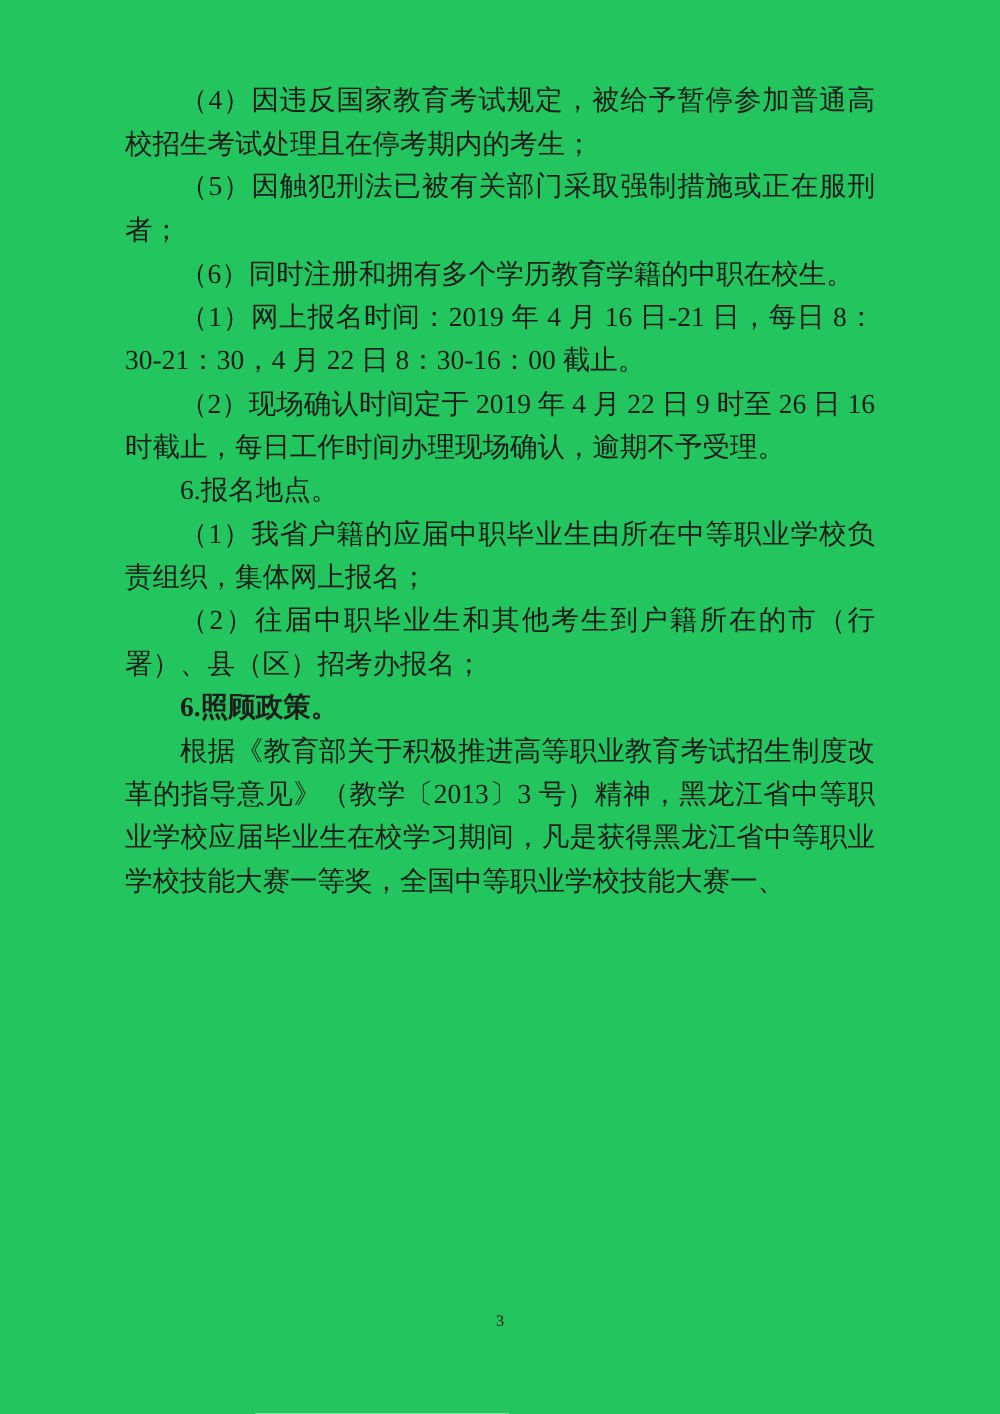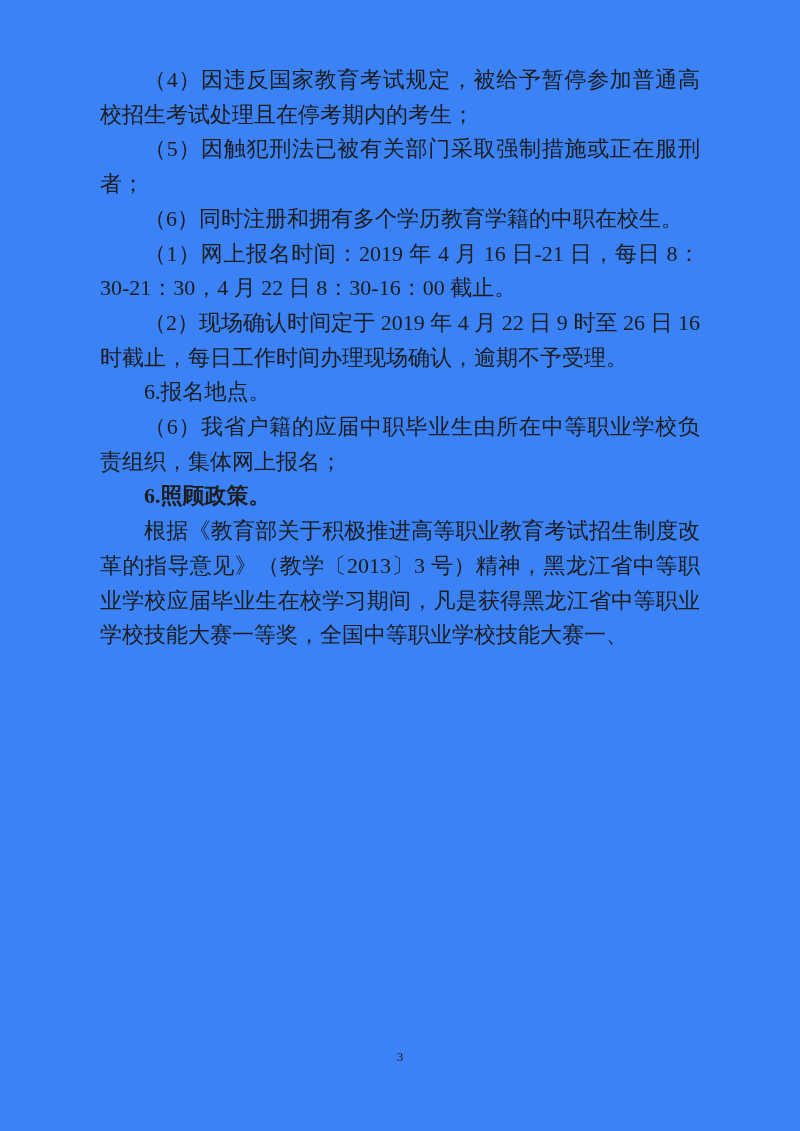--- a/index.html
+++ b/index.html
@@ -4,21 +4,21 @@
 <style>
   html, body {
     margin: 0;
     padding: 0;
     background: #ffffff;
   }
   .page {
     position: relative;
     width: 800px;
     height: 1131px;
-    background: #3b82f6;
+    background: #22c55e;
     overflow: hidden;
     font-family: "Liberation Serif", "DejaVu Serif", serif;
     color: #1c1c1c;
   }
   .body-text {
     position: absolute;
     left: 100px;
     top: 63px;
     width: 600px;
     font-size: 22px;
@@ -47,18 +47,19 @@
 <body>
 
 <div class="page">
   <div class="body-text">
     <p>（4）因违反国家教育考试规定，被给予暂停参加普通高校招生考试处理且在停考期内的考生；</p>
     <p>（5）因触犯刑法已被有关部门采取强制措施或正在服刑者；</p>
     <p>（6）同时注册和拥有多个学历教育学籍的中职在校生。</p>
     <p>（1）网上报名时间：2019 年 4 月 16 日-21 日，每日 8：30-21：30，4 月 22 日 8：30-16：00 截止。</p>
     <p>（2）现场确认时间定于 2019 年 4 月 22 日 9 时至 26 日 16 时截止，每日工作时间办理现场确认，逾期不予受理。</p>
     <p>6.报名地点。</p>
-    <p>（6）我省户籍的应届中职毕业生由所在中等职业学校负责组织，集体网上报名；</p>
+    <p>（1）我省户籍的应届中职毕业生由所在中等职业学校负责组织，集体网上报名；</p>
+    <p>（2）往届中职毕业生和其他考生到户籍所在的市（行署）、县（区）招考办报名；</p>
     <p class="heading-bold">6.照顾政策。</p>
     <p>根据《教育部关于积极推进高等职业教育考试招生制度改革的指导意见》（教学〔2013〕3 号）精神，黑龙江省中等职业学校应届毕业生在校学习期间，凡是获得黑龙江省中等职业学校技能大赛一等奖，全国中等职业学校技能大赛一、</p>
   </div>
   <div class="page-number">3</div>
 </div>
 
 </body></html>

